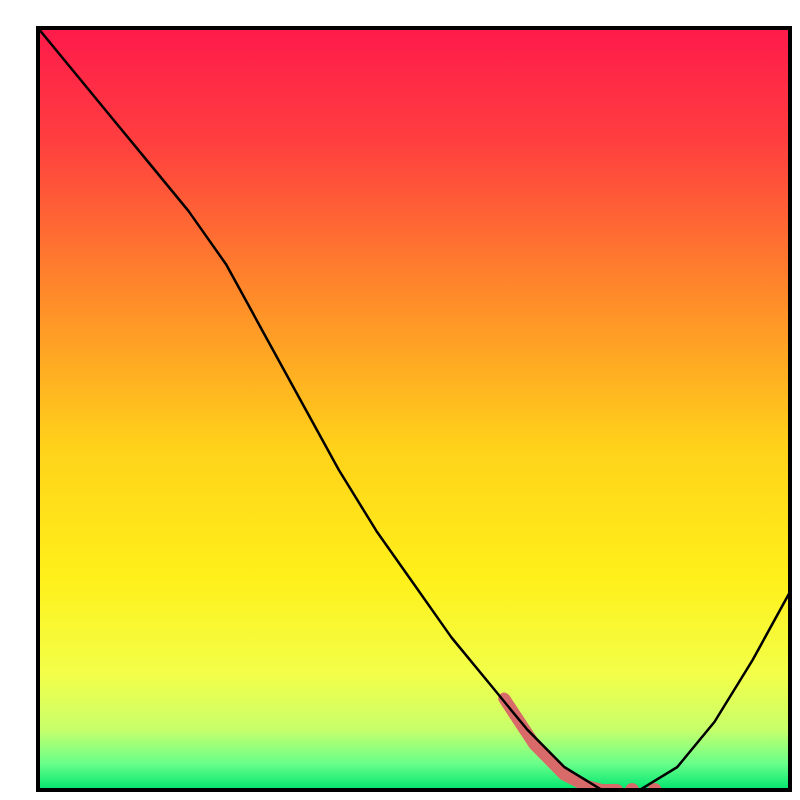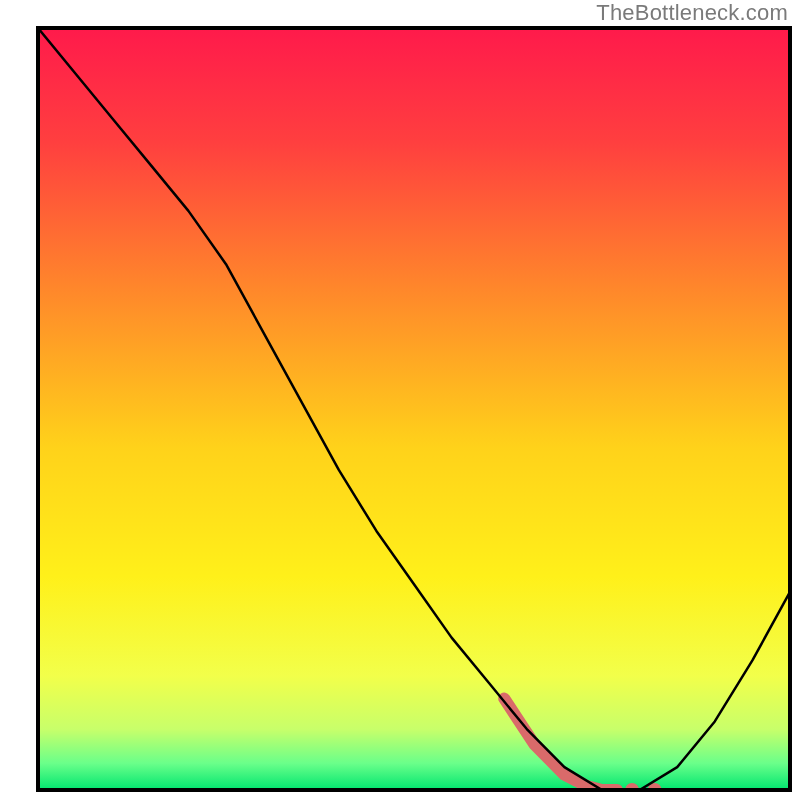--- a/index.html
+++ b/index.html
@@ -23,21 +23,20 @@
     letter-spacing: 0.2px;
   }
   svg {
     display: block;
   }
 </style>
 </head>
 <body>
 
 <div class="chart-container">
-  <div class="watermark">TheBottleneck.com</div>
   <svg id="chart-svg" width="800" height="800" viewBox="0 0 800 800">
     <defs>
       <linearGradient id="bg-grad" x1="0" y1="0" x2="0" y2="1">
           <stop offset="0.00%" stop-color="#ff1a4b"></stop>
           <stop offset="15.00%" stop-color="#ff3f3f"></stop>
           <stop offset="35.00%" stop-color="#ff8a2a"></stop>
           <stop offset="55.00%" stop-color="#ffd21a"></stop>
           <stop offset="72.00%" stop-color="#fff01a"></stop>
           <stop offset="85.00%" stop-color="#f2ff4a"></stop>
           <stop offset="92.00%" stop-color="#c8ff6a"></stop>

